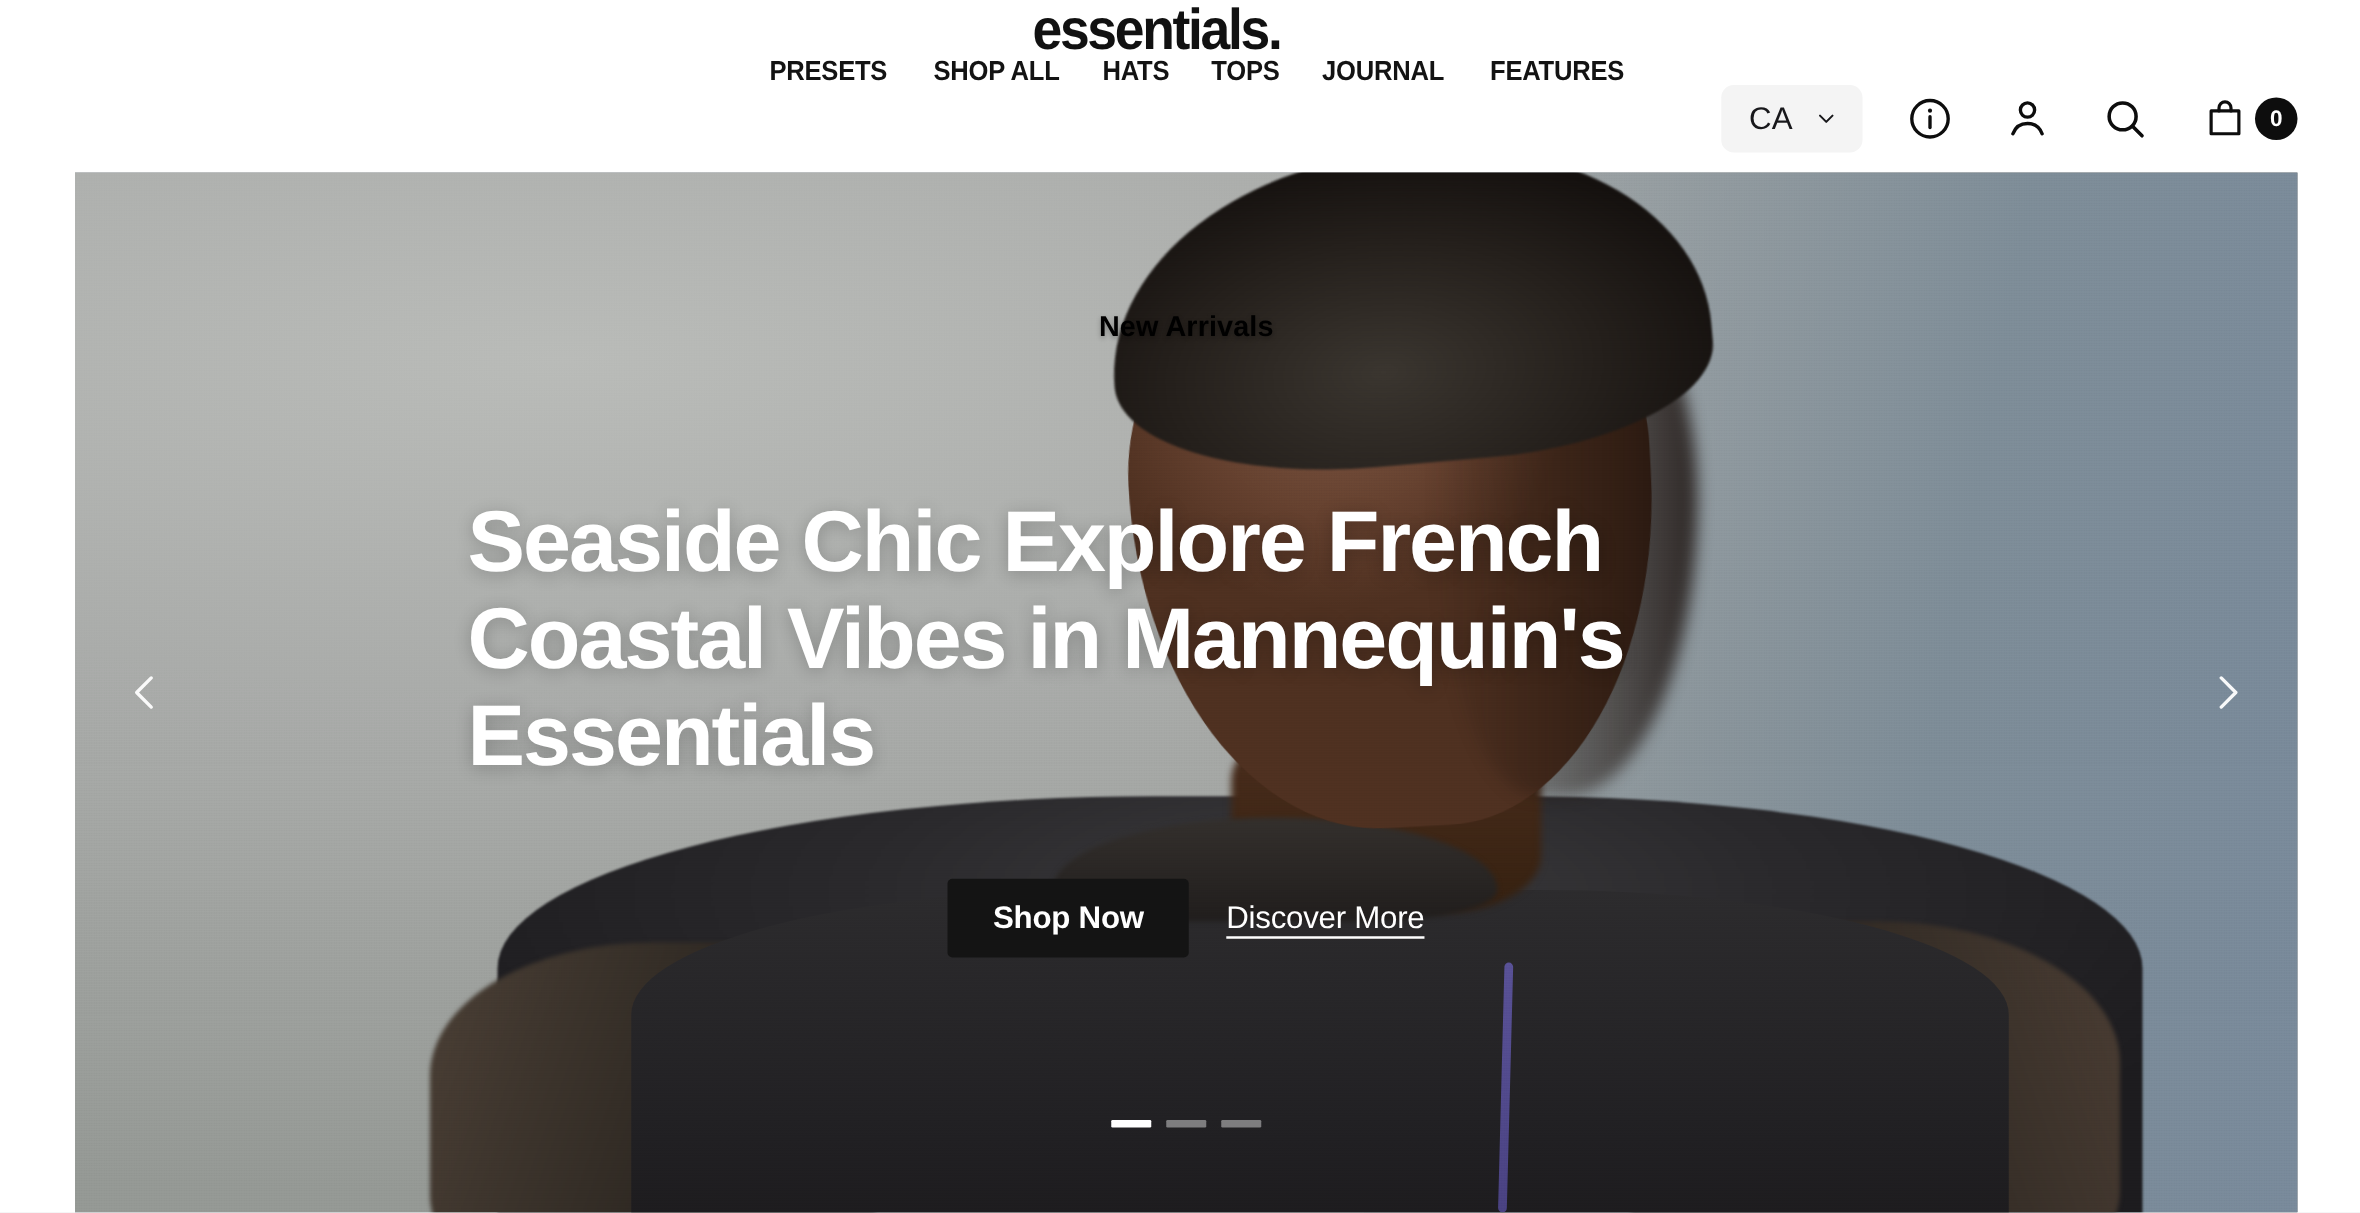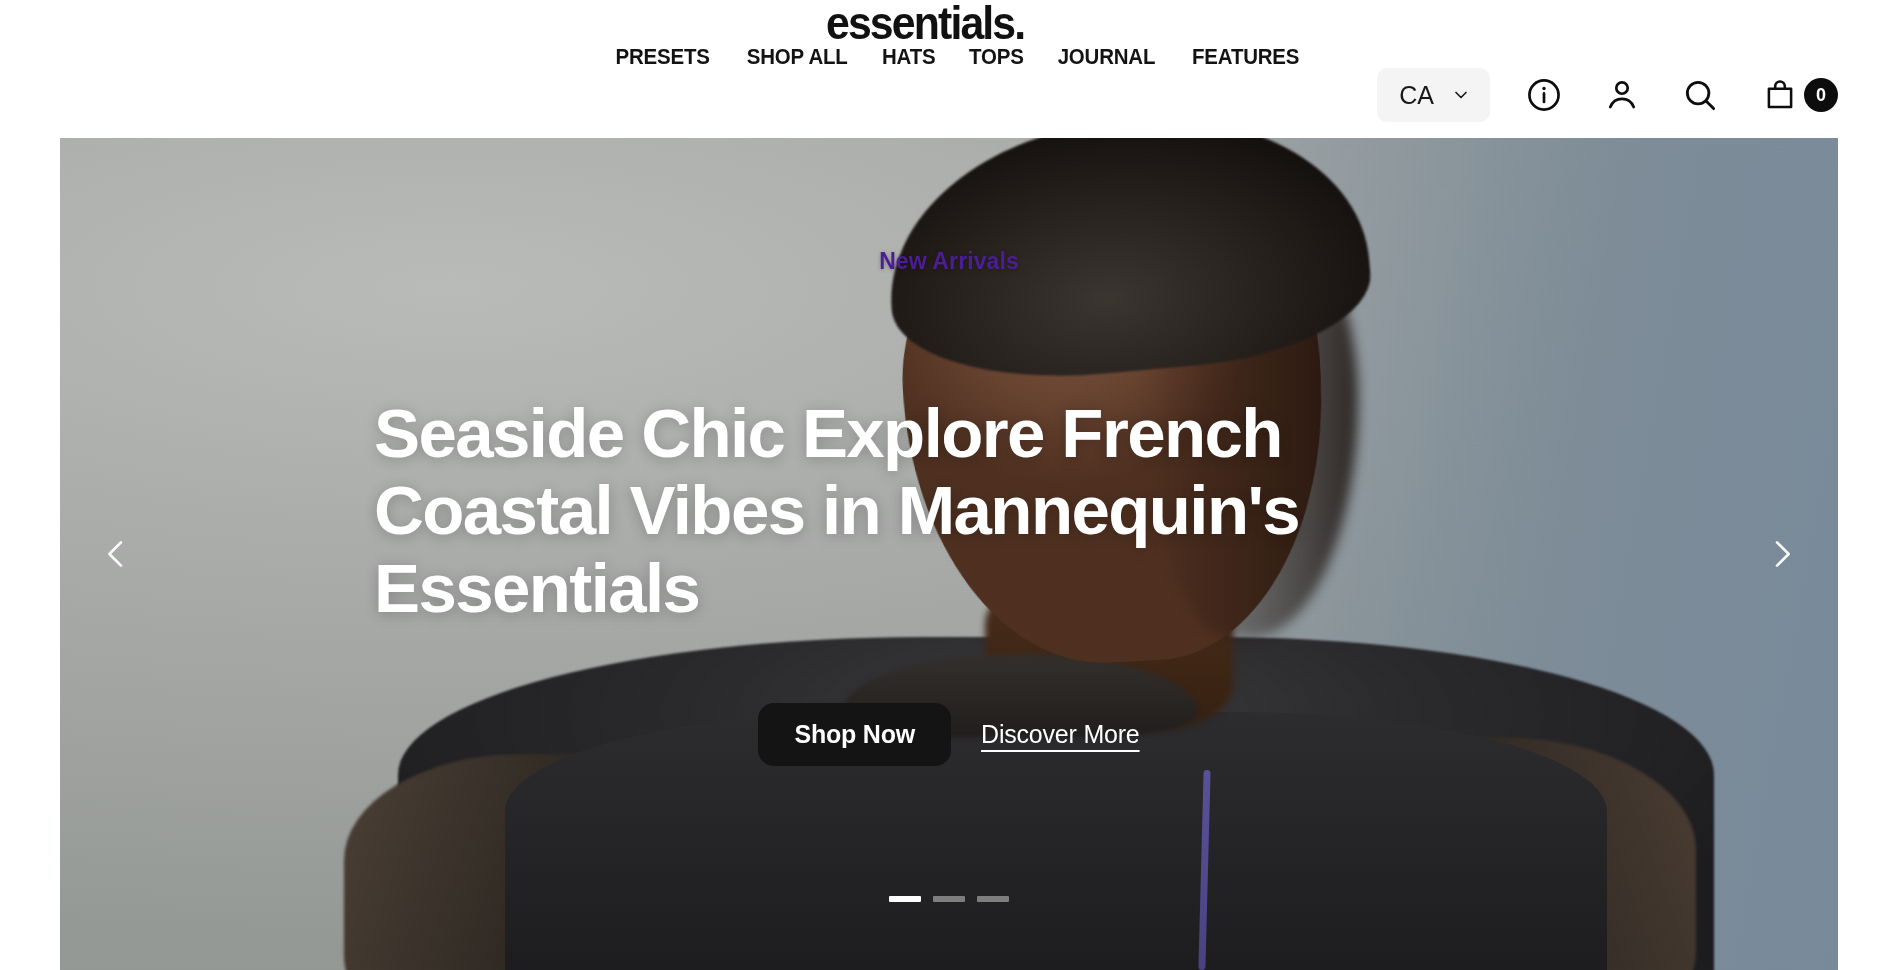--- a/index.html
+++ b/index.html
@@ -235,21 +235,21 @@
     align-items: center;
     z-index: 5;
     pointer-events: none;
   }
   .hero-content > * { pointer-events: auto; }
 
   .eyebrow {
     margin-top: 112px;
     font-size: 23px;
     font-weight: 700;
-    color: #4c1d95;
+    color: #000000;
     letter-spacing: .1px;
     line-height: 1;
     text-shadow: 0 1px 4px rgba(0,0,0,.28);
   }
 
   .hero-title {
     margin-top: 122px;
     width: 1150px;
     color: #ffffff;
     font-size: 69px;
@@ -262,21 +262,21 @@
   .hero-actions {
     margin-top: 76px;
     display: flex;
     align-items: center;
     gap: 30px;
   }
   .btn-primary {
     background: #141414;
     color: #ffffff;
     border: none;
-    border-radius: 16px;
+    border-radius: 4px;
     font-size: 25px;
     font-weight: 700;
     padding: 0 36px;
     height: 63px;
     display:flex; align-items:center; justify-content:center;
     cursor: pointer;
     font-family: "Liberation Sans", sans-serif;
     letter-spacing: -.2px;
     white-space: nowrap;
   }

